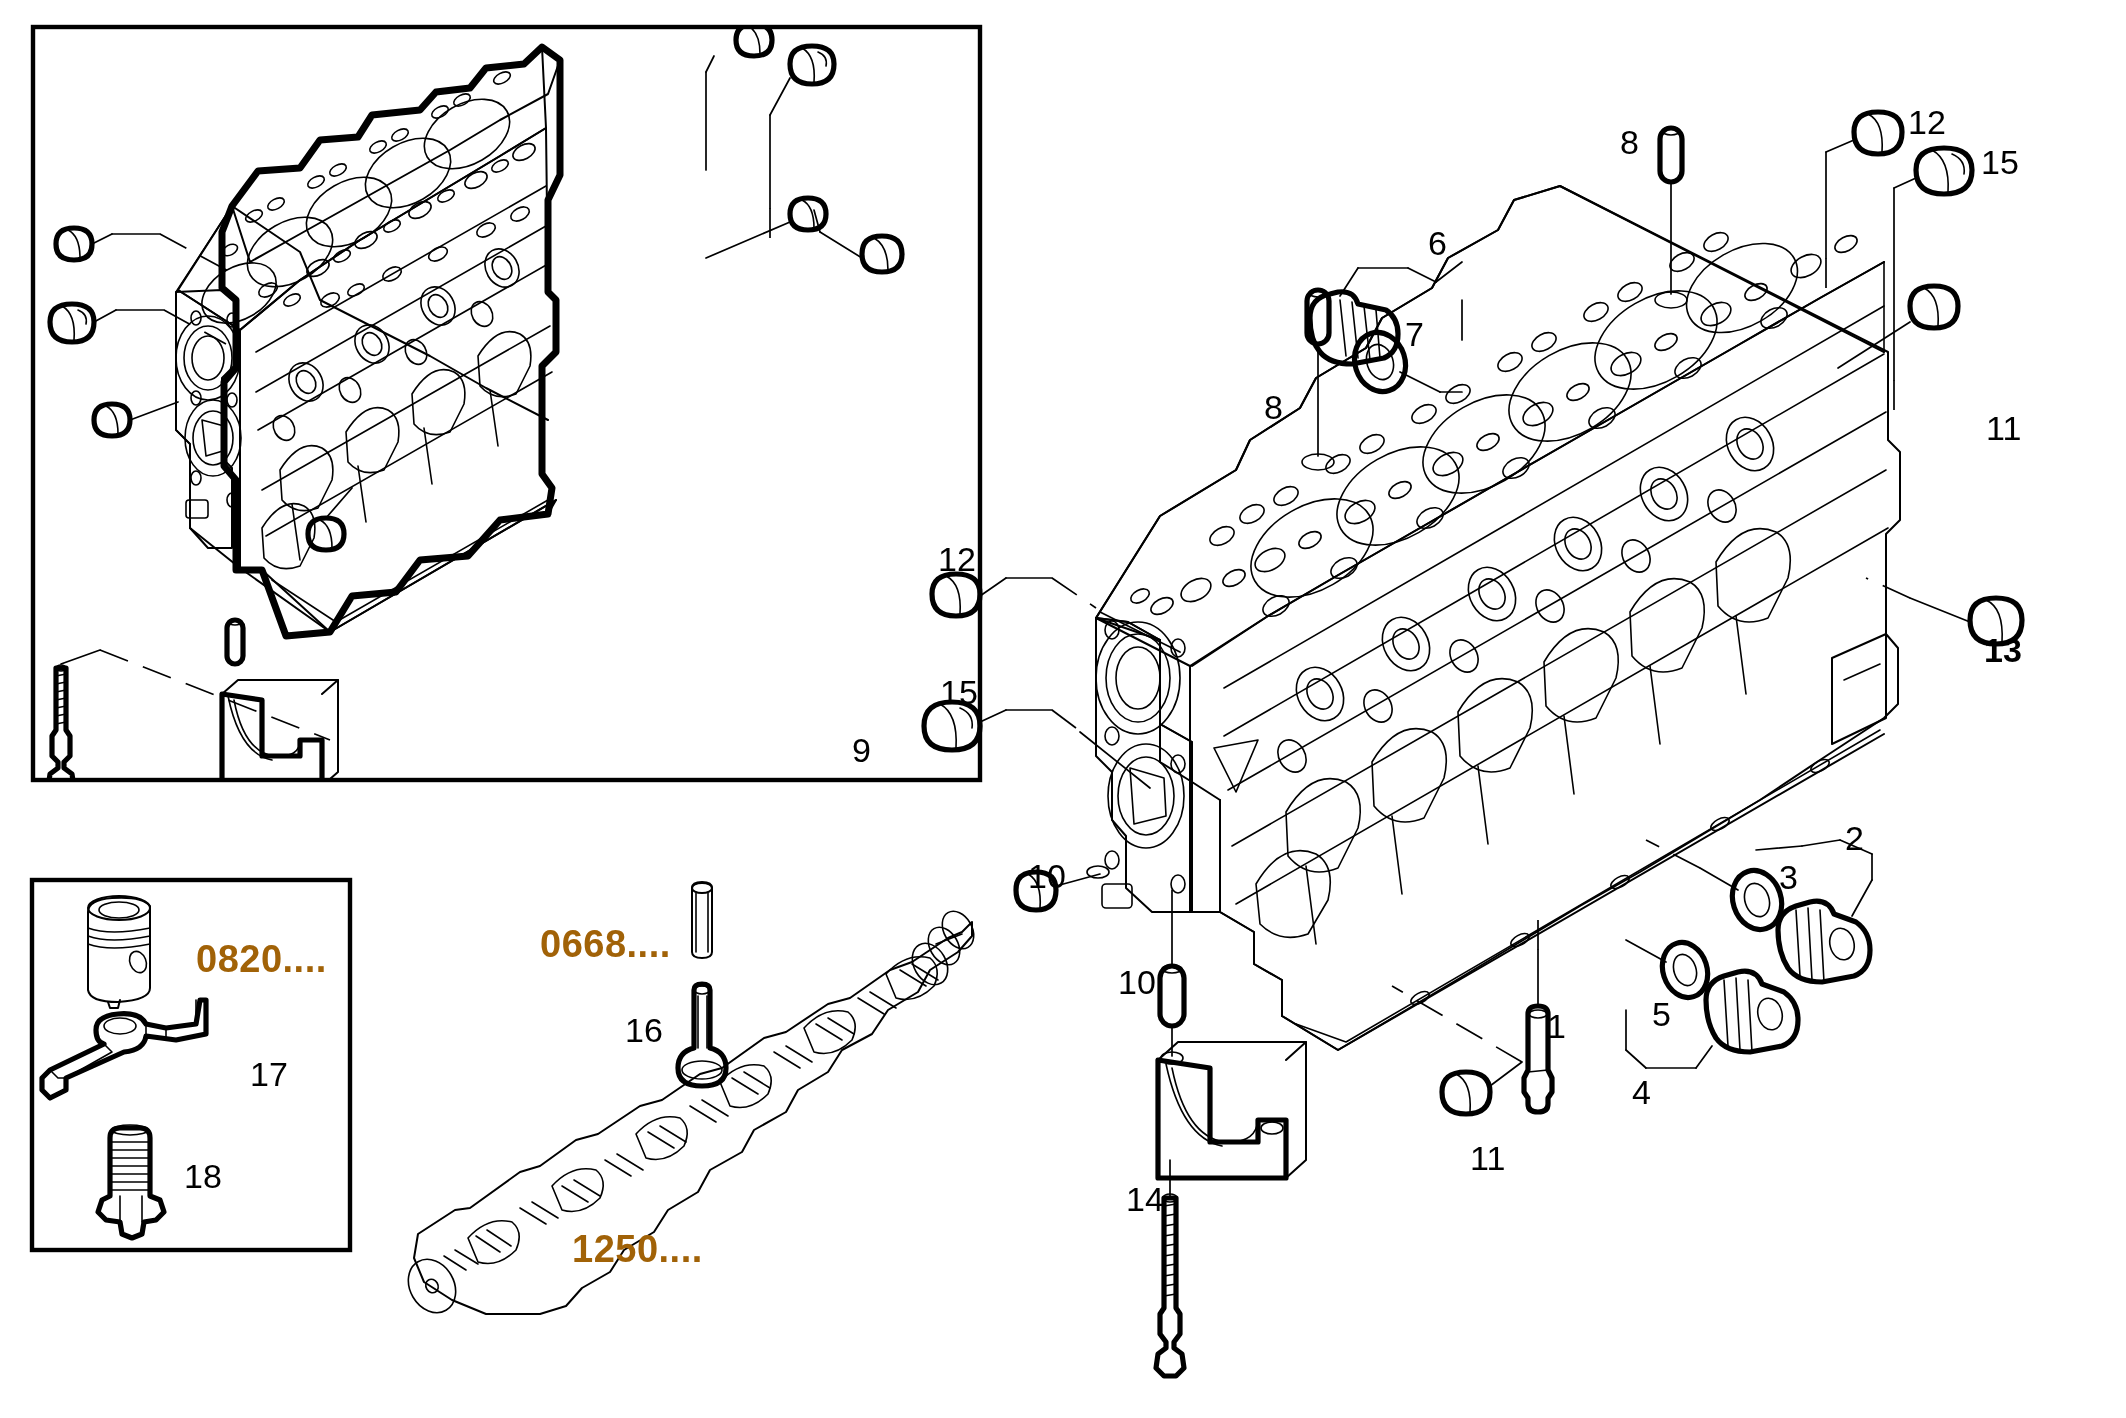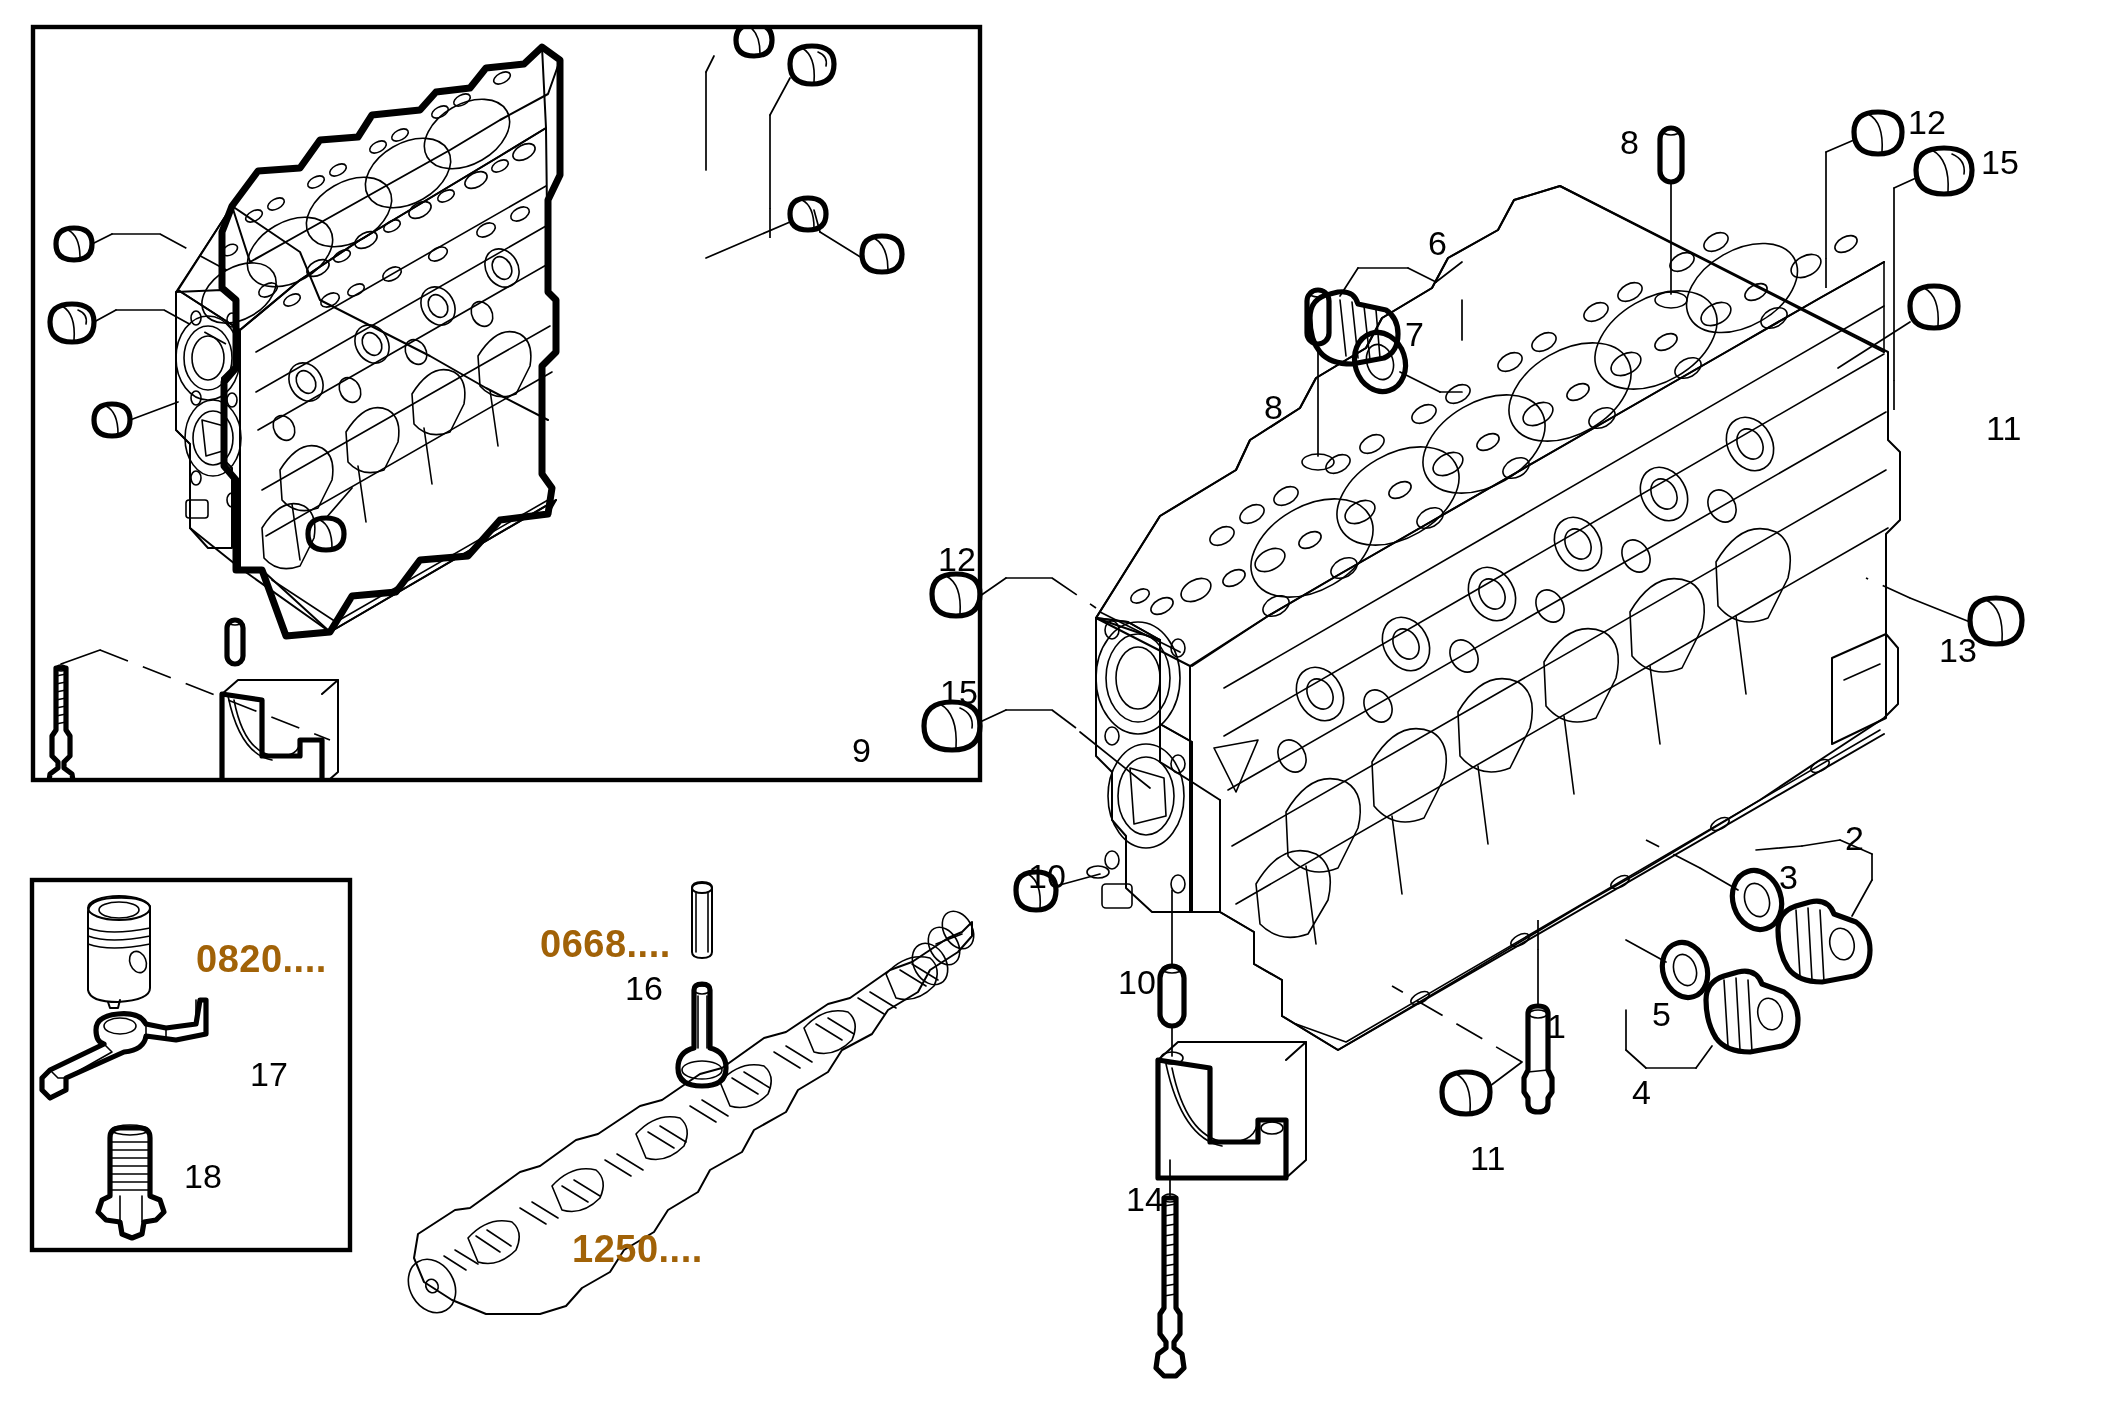--- a/index.html
+++ b/index.html
@@ -792,33 +792,33 @@
   <div class="callout" style="left:852px; top:733px;">9</div>
 
   <div class="callout" style="left:1908px; top:105px;">12</div>
   <div class="callout" style="left:1620px; top:125px;">8</div>
   <div class="callout" style="left:1981px; top:145px;">15</div>
   <div class="callout" style="left:1428px; top:226px;">6</div>
   <div class="callout" style="left:1405px; top:317px;">7</div>
   <div class="callout" style="left:1264px; top:390px;">8</div>
   <div class="callout" style="left:1986px; top:411px;">11</div>
   <div class="callout" style="left:938px; top:542px;">12</div>
-  <div class="callout" style="left:1939px; top:633px;">13</div>
+  <div class="callout" style="left:1984px; top:633px;font-weight:bold;">13</div>
   <div class="callout" style="left:940px; top:675px;">15</div>
   <div class="callout" style="left:1845px; top:821px;">2</div>
   <div class="callout" style="left:1779px; top:860px;">3</div>
   <div class="callout" style="left:1028px; top:859px;">10</div>
   <div class="callout" style="left:1118px; top:965px;">10</div>
   <div class="callout" style="left:1547px; top:1009px;">1</div>
   <div class="callout" style="left:1652px; top:997px;">5</div>
   <div class="callout" style="left:1632px; top:1075px;">4</div>
   <div class="callout" style="left:1470px; top:1141px;">11</div>
   <div class="callout" style="left:1110px; top:1182px;margin-left:16px;">14</div>
 
-  <div class="callout" style="left:625px; top:971px;">16</div>
+  <div class="callout" style="left:625px; top:1013px;">16</div>
   <div class="callout" style="left:250px; top:1057px;">17</div>
   <div class="callout" style="left:184px; top:1159px;">18</div>
 
   <div class="partno" style="left:196px; top:940px;">0820....</div>
   <div class="partno" style="left:540px; top:925px;">0668....</div>
   <div class="partno" style="left:572px; top:1230px;">1250....</div>
 
 </div>
 
 </body></html>

